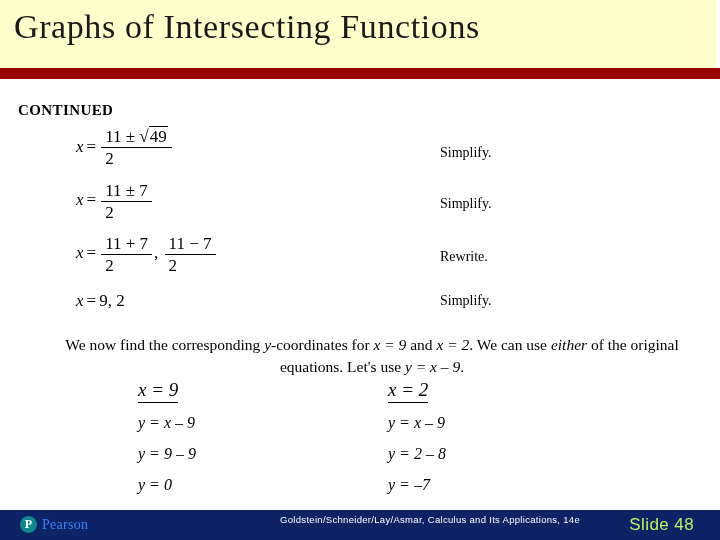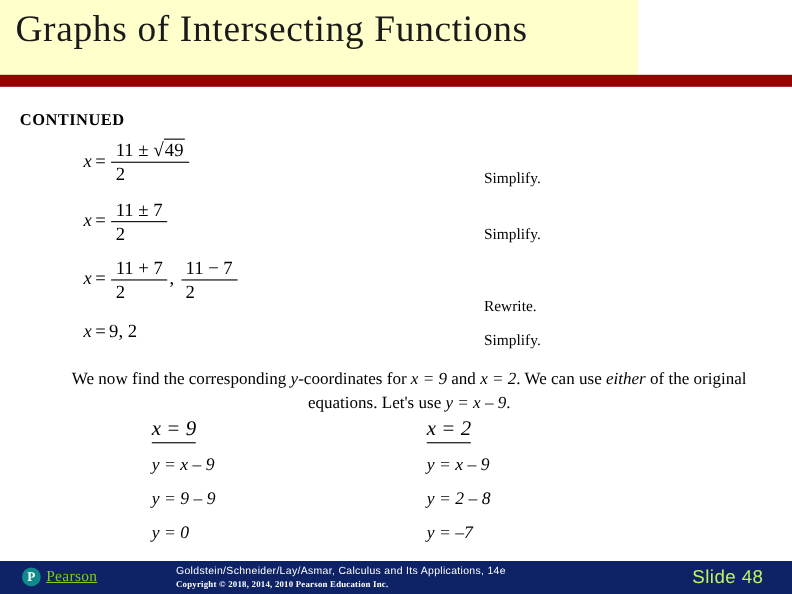--- a/index.html
+++ b/index.html
@@ -13,21 +13,21 @@
     position: relative;
     overflow: hidden;
     font-family: "Liberation Serif", serif;
     color: #000000;
   }
 
   
   #slide-header {
     position: absolute;
     left: 0; top: 0;
-    width: 580px;
+    width: 716px;
     height: 68px;
     background: #ffffcc;
   }
   #slide-title {
     position: absolute;
     left: 14px;
     top: 8px;
     font-family: "Liberation Serif", serif;
     font-size: 34px;
     letter-spacing: 0.6px;
@@ -75,21 +75,20 @@
     font-family: "Liberation Serif", serif;
     font-size: 17px;
     white-space: nowrap;
   }
   .deriv-note {
     position: absolute;
     left: 440px;
     font-family: "Liberation Serif", serif;
     font-size: 14px;
     white-space: nowrap;
-    margin-top: 10px;
   }
 
   
   .mi { font-style: italic; }
   .eqsign { padding: 0 3px; }
 
   .frac {
     display: inline-block;
     vertical-align: middle;
     margin: 0 2px;
@@ -175,32 +174,31 @@
     border-radius: 50%;
     background: #0e8a8a;
     color: #ffffff;
     font-family: "Liberation Serif", serif;
     font-size: 12px;
     font-weight: bold;
     line-height: 17px;
     text-align: center;
   }
   #pearson-word {
-    color: #84cc16;
+    color: #3b82f6;
     font-family: "Liberation Serif", serif;
     font-size: 14px;
     letter-spacing: 0.3px;
-    text-decoration: underline;
   }
   #footer-center {
     position: absolute;
     left: 160px;
     top: 4px;
     width: 420px;
-    text-align: left;
+    text-align: right;
     color: #ffffff;
   }
   #footer-citation {
     font-family: "Liberation Sans", sans-serif;
     font-size: 9.5px;
     letter-spacing: 0.3px;
     white-space: nowrap;
   }
   #footer-copyright {
     font-family: "Liberation Serif", serif;
@@ -255,21 +253,21 @@
   <div class="deriv-row" style="top:155px;">
     <div class="deriv-math">
       <span class="mi">x</span><span class="eqsign">=</span><span class="frac">
         <span class="num">11 + 7</span>
         <span class="den">2</span>
       </span><span>,</span>&nbsp;<span class="frac">
         <span class="num">11 − 7</span>
         <span class="den">2</span>
       </span>
     </div>
-    <div class="deriv-note" style="top:28px;">Rewrite.</div>
+    <div class="deriv-note" style="top:15px;">Rewrite.</div>
   </div>
 
   <div class="deriv-row" style="top:212px;">
     <div class="deriv-math">
       <span class="mi">x</span><span class="eqsign">=</span><span>9,  2</span>
     </div>
     <div class="deriv-note" style="top:2px;">Simplify.</div>
   </div>
 
   <div id="explanation"><span>We now find the corresponding </span><span class="mi">y</span><span>-coordinates for </span><span class="mi">x = 9</span><span> and </span><span class="mi">x = 2</span><span>.  We can use </span><span class="em">either</span><span> of the original equations.  Let's use </span><span class="mi">y = x – 9</span><span>.</span></div>
@@ -290,16 +288,15 @@
 
 </div>
 
 <div id="slide-footer">
   <div id="pearson-logo">
     <div id="pearson-mark">P</div>
     <div id="pearson-word">Pearson</div>
   </div>
   <div id="footer-center">
     <div id="footer-citation">Goldstein/Schneider/Lay/Asmar, Calculus and Its Applications, 14e</div>
-    <div id="footer-copyright">Copyright © 2018, 2014, 2010 Pearson Education Inc.</div>
   </div>
   <div id="slide-number">Slide 48</div>
 </div>
 
 </body></html>

